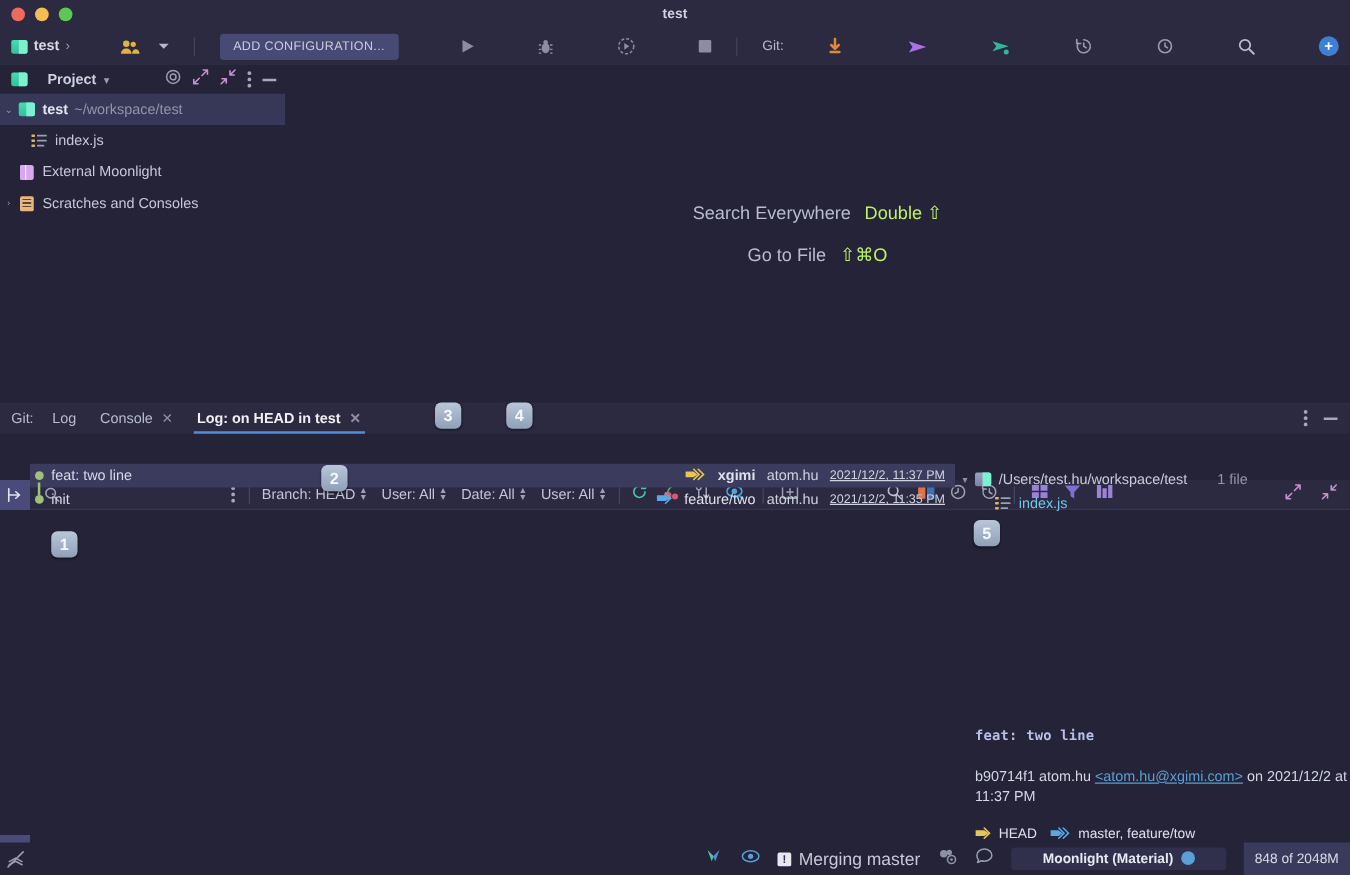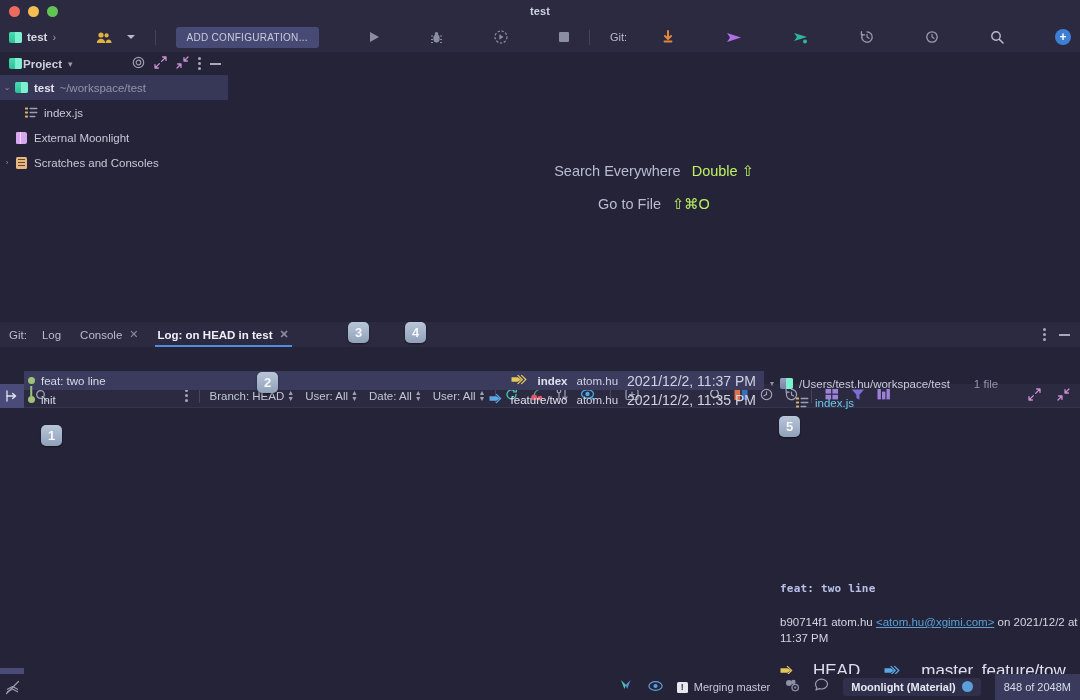--- a/index.html
+++ b/index.html
@@ -60,21 +60,21 @@
   .avatar-plus {
     width: 16px; height: 16px; border-radius: 50%; background: #3c7fd4;
     color: #fff; font-size: 12px; line-height: 15px; text-align: center; font-weight: 700;
   }
 
   
   .proj-header {
     position: absolute; top: 52px; left: 0; width: 228px; height: 23px;
     display: flex; align-items: center; background: #242338;
   }
-  .proj-title { font-size: 11.5px; color: #cdd0de; font-weight: 700; margin-left: 1px; }
+  .proj-title { font-size: 11.5px; color: #cdd0de; font-weight: 700; margin-left: 16px; }
   .chev-sm { font-size: 9px; color: #9a9db0; margin-left: 6px; }
   .proj-tools { margin-left: auto; display: flex; align-items: center; gap: 9px; padding-right: 7px; }
 
   .tree { position: absolute; top: 75px; left: 0; width: 228px; }
   .tree-row { height: 25px; display: flex; align-items: center; font-size: 11.5px; color: #c6c9d8; }
   .tree-row.selected { background: #373757; }
   .tw { width: 14px; text-align: center; font-size: 8px; color: #8e91a6; flex: 0 0 14px; }
   .tree-ico { width: 14px; margin-right: 6px; display: flex; justify-content: center; }
   .node-bold { font-weight: 700; color: #e3e5ef; }
   .node-path { color: #9295ab; margin-left: 5px; font-weight: 400; }
@@ -137,52 +137,52 @@
   .commits { position: absolute; left: 24px; top: 49px; width: 740px; }
   .crow { height: 19px; display: flex; align-items: center; font-size: 11.5px; position: relative; }
   .crow.sel { background: #3b3b5e; }
   .graph { width: 14px; display:flex; align-items:center; justify-content:center; position: relative; }
   .gnode { width: 7px; height: 7px; border-radius: 50%; background: #9ec27a; }
   .gline { position: absolute; left: 50%; transform: translateX(-50%); width: 1.5px; background: #9ec27a; }
   .csubject { color: #d7dae7; margin-left: 3px; }
   .cright { margin-left: auto; display: flex; align-items: center; gap: 9px; padding-right: 8px; }
   .cbranch { font-size: 11.5px; color: #dfe2ee; font-weight: 700; }
   .cauthor { font-size: 11.5px; color: #cfd2e0; }
-  .cdate { font-size: 14px; color: #cfd2e0; }
+  .cdate { font-size: 10px; color: #cfd2e0; text-decoration: underline; }
 
   
   .details { position: absolute; left: 765px; top: 374px; width: 315px; height: 300px; }
   .det-row { display: flex; align-items: center; height: 19px; font-size: 11.5px; color: #c9ccda; }
   .det-path { color: #c9ccda; }
   .det-count { color: #9295ab; margin-left: 24px; }
   .det-file { color: #6fc7ea; }
   .commit-detail { position: absolute; left: 780px; top: 582px; width: 300px; }
   .cd-subject {
     font-family: "DejaVu Sans Mono", monospace; font-size: 11px; color: #b8c0e8;
     font-weight: 700; letter-spacing: .2px;
   }
   .cd-meta { margin-top: 19px; font-size: 11.5px; color: #d3d6e3; line-height: 16px; }
   .cd-email { color: #5b9fd4; text-decoration: underline; }
-  .cd-refs { margin-top: 15px; display: flex; align-items: center; gap: 20px; font-size: 17px; color: #dde0ec; }
+  .cd-refs { margin-top: 15px; display: flex; gap: 6px; font-size: 11px; color: #dde0ec; }
 
   
   .branch-strip {
     position: absolute; left: 0; top: 346px; width: 24px; height: 328px; background: #4b4b79;
   }
 
   
   .statusbar {
     position: absolute; left: 0; bottom: 0; width: 1080px; height: 26px;
     background: #242338; display: flex; align-items: center;
   }
   .sb-left { width: 24px; display: flex; align-items: center; justify-content: center; }
   .sb-right { margin-left: auto; display: flex; align-items: center; gap: 14px; padding-right: 0; }
-  .sb-text { font-size: 11px; color: #c6c9d8; }
+  .sb-text { font-size: 14px; color: #c6c9d8; }
   .sb-theme {
-    background: #30304c; border-radius: 3px; padding: 3px 8px; display: flex;
+    background: #30304c; border-radius: 3px; padding: 3px 25px; display: flex;
     align-items: flex-start; gap: 6px; font-size: 11px; color: #e6e8f2; font-weight: 700;
   }
   .theme-dot { width: 11px; height: 11px; border-radius: 50%; background: #5a9fd8; }
   .sb-mem {
     background: #3a3a5c; height: 26px; display: flex; align-items: center;
     padding: 4px 9px; font-size: 11px; color: #d9dce9;
   }
   .warn-ico {
     width: 11px; height: 11px; background: #e8e8ee; border-radius: 1.5px; color: #33334d;
     font-size: 9px; font-weight: 700; line-height: 11px; text-align: center;
@@ -580,21 +580,21 @@
         </span>
         <span class="csubject">feat: two line</span>
         <span class="cright">
           <span>
             <svg width="17" height="11" viewBox="0 0 17 11">
               <path d="M0.5 3.2h6.3l3.2 2.3-3.2 2.3H0.5z" fill="#e4c65a"></path>
               <path d="M7 1.4l4.2 4.1L7 9.6" stroke="#e4c65a" stroke-width="1.3" fill="none" stroke-linecap="round"></path>
               <path d="M10.6 1.4l4.2 4.1-4.2 4.1" stroke="#e4c65a" stroke-width="1.3" fill="none" stroke-linecap="round"></path>
             </svg>
           </span>
-          <span class="cbranch">index</span>
+          <span class="cbranch">xgimi</span>
           <span class="cauthor">atom.hu</span>
           <span class="cdate">2021/12/2, 11:37 PM</span>
         </span>
       </div>
       <div class="crow">
         <span class="graph">
           <span class="gnode"></span>
         </span>
         <span class="csubject">init</span>
         <span class="cright">

